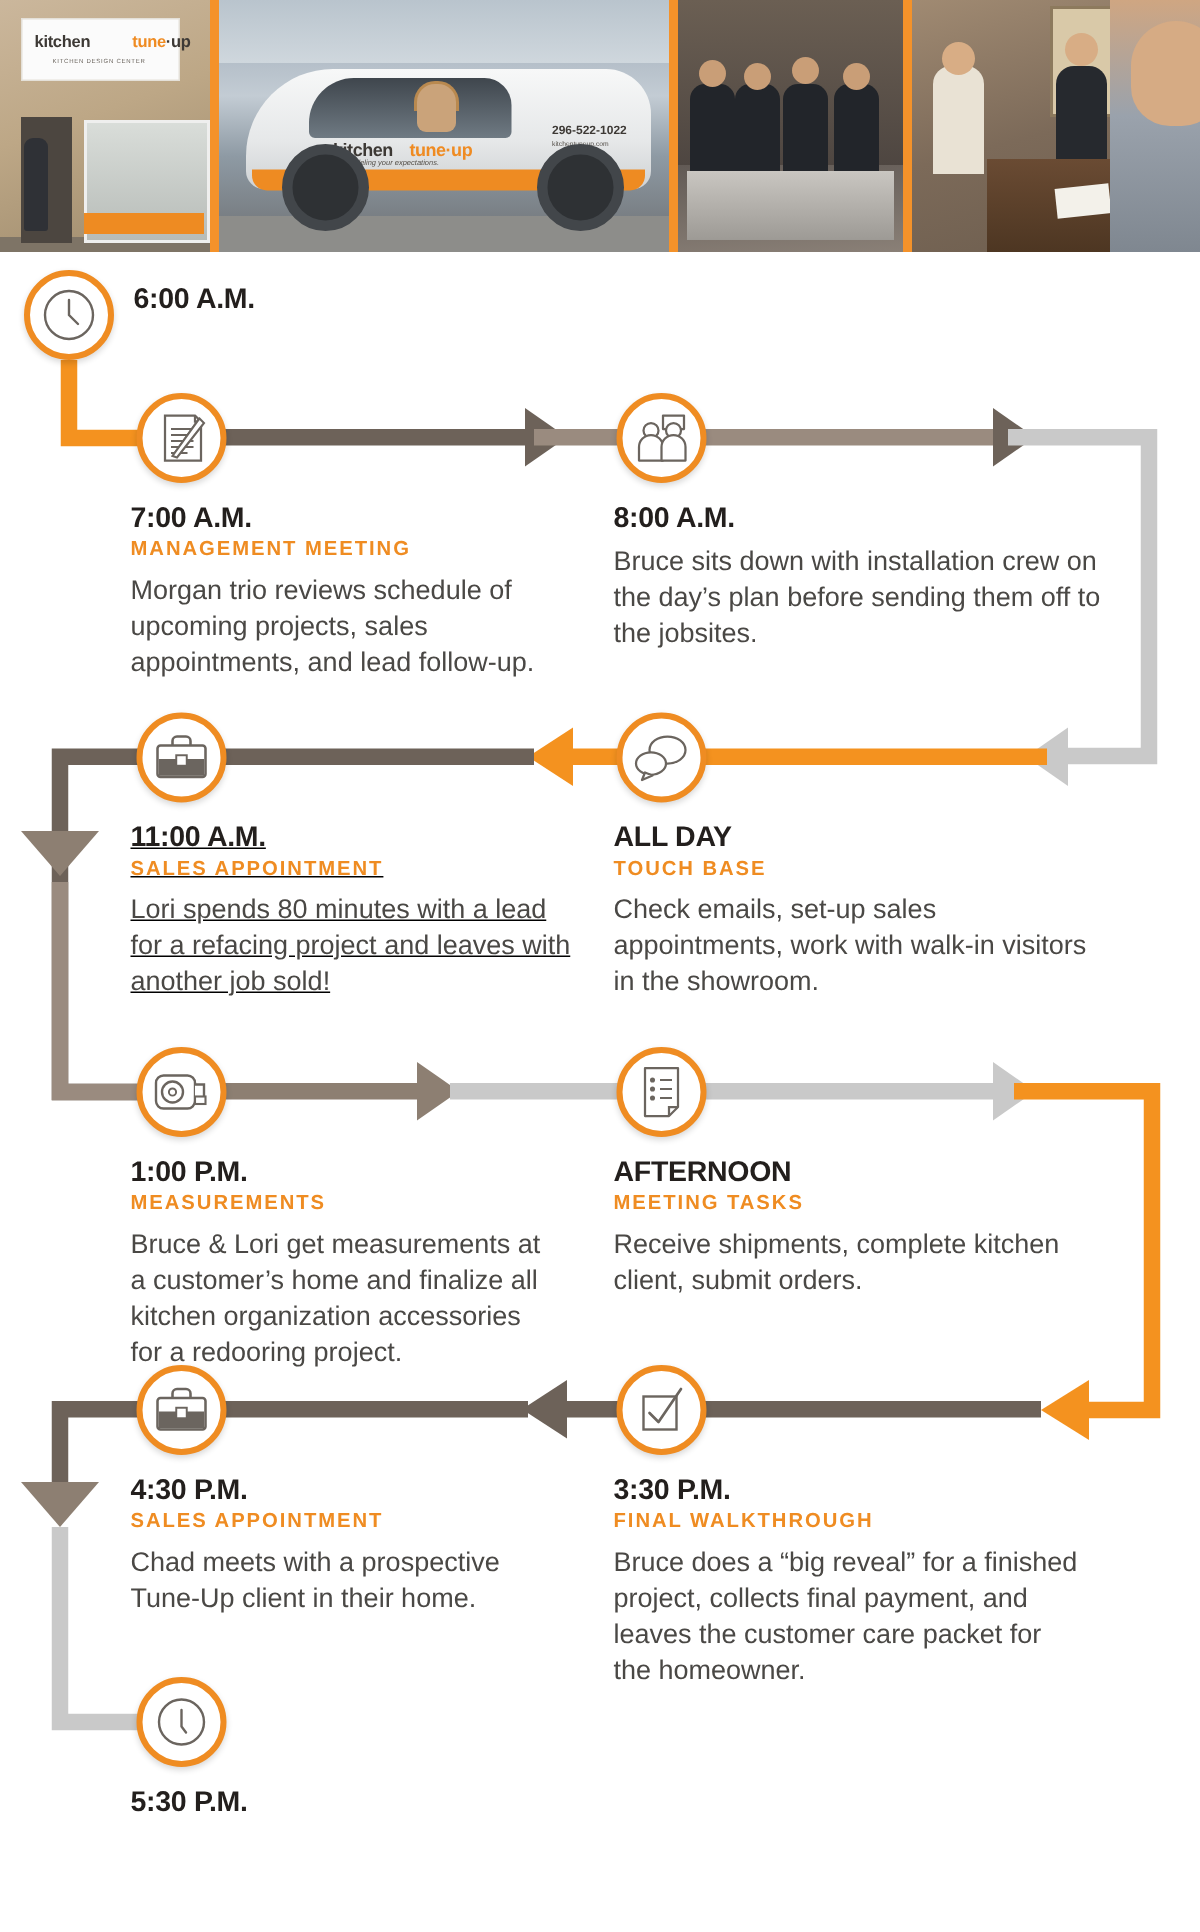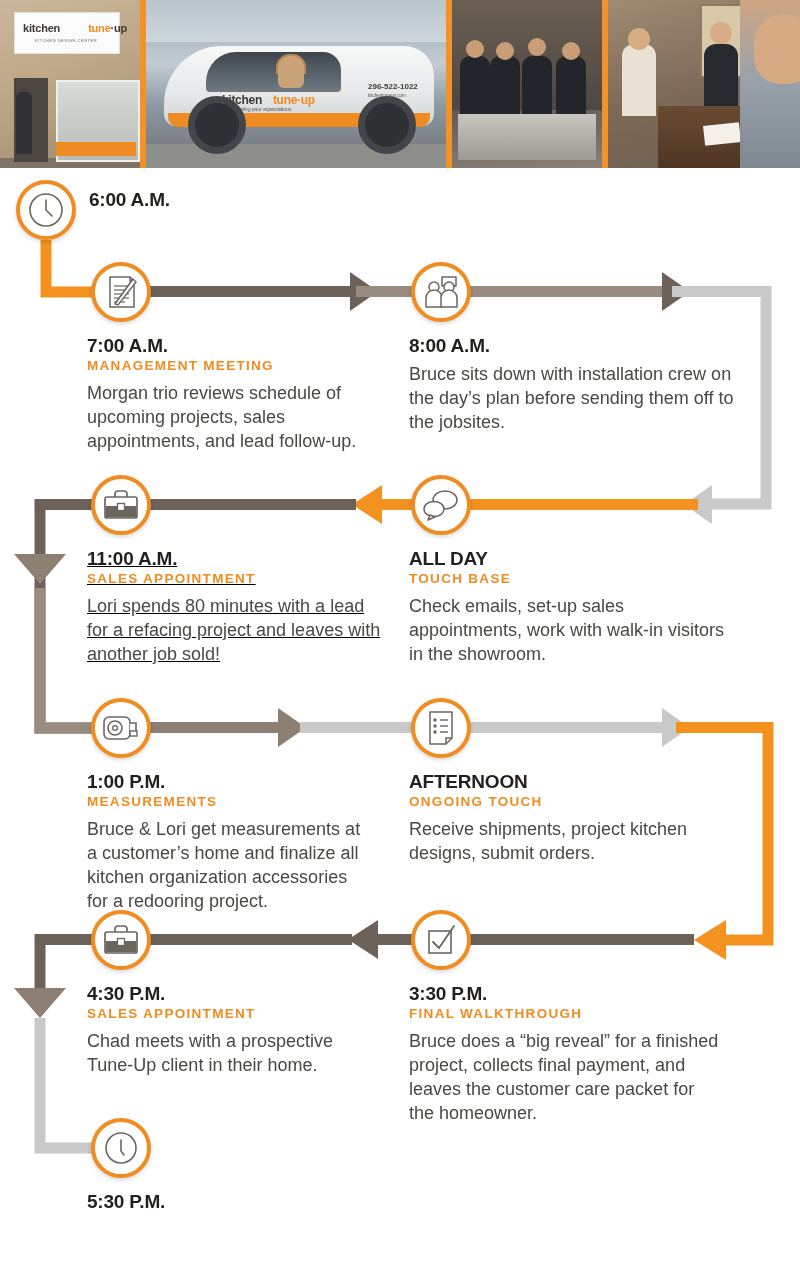--- a/index.html
+++ b/index.html
@@ -343,22 +343,22 @@
     </div>
 
     <div class="block" style="left:87px;top:604px;width:280px;">
       <div class="time">1:00 P.M.</div>
       <div class="sub">MEASUREMENTS</div>
       <div class="desc">Bruce &amp; Lori get measurements at a customer’s home and finalize all kitchen organization accessories for a redooring project.</div>
     </div>
 
     <div class="block" style="left:409px;top:604px;width:300px;">
       <div class="time">AFTERNOON</div>
-      <div class="sub">ONGOING TOUCH</div>
-      <div class="desc">Receive shipments, project kitchen designs, submit orders.</div>
+      <div class="sub">MEETING TASKS</div>
+      <div class="desc">Receive shipments, complete kitchen client, submit orders.</div>
     </div>
 
     <div class="block" style="left:87px;top:816px;width:280px;">
       <div class="time">4:30 P.M.</div>
       <div class="sub">SALES APPOINTMENT</div>
       <div class="desc">Chad meets with a prospective Tune-Up client in their home.</div>
     </div>
 
     <div class="block" style="left:409px;top:816px;width:310px;">
       <div class="time">3:30 P.M.</div>

